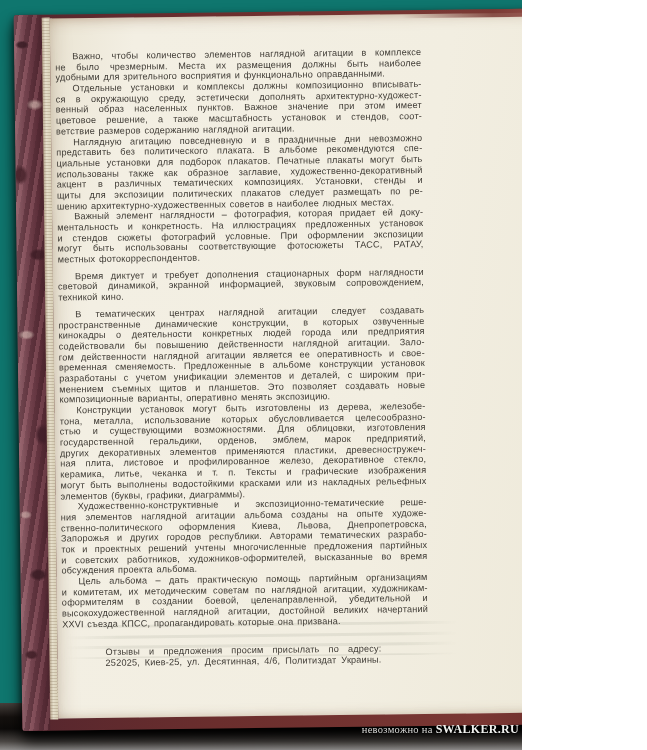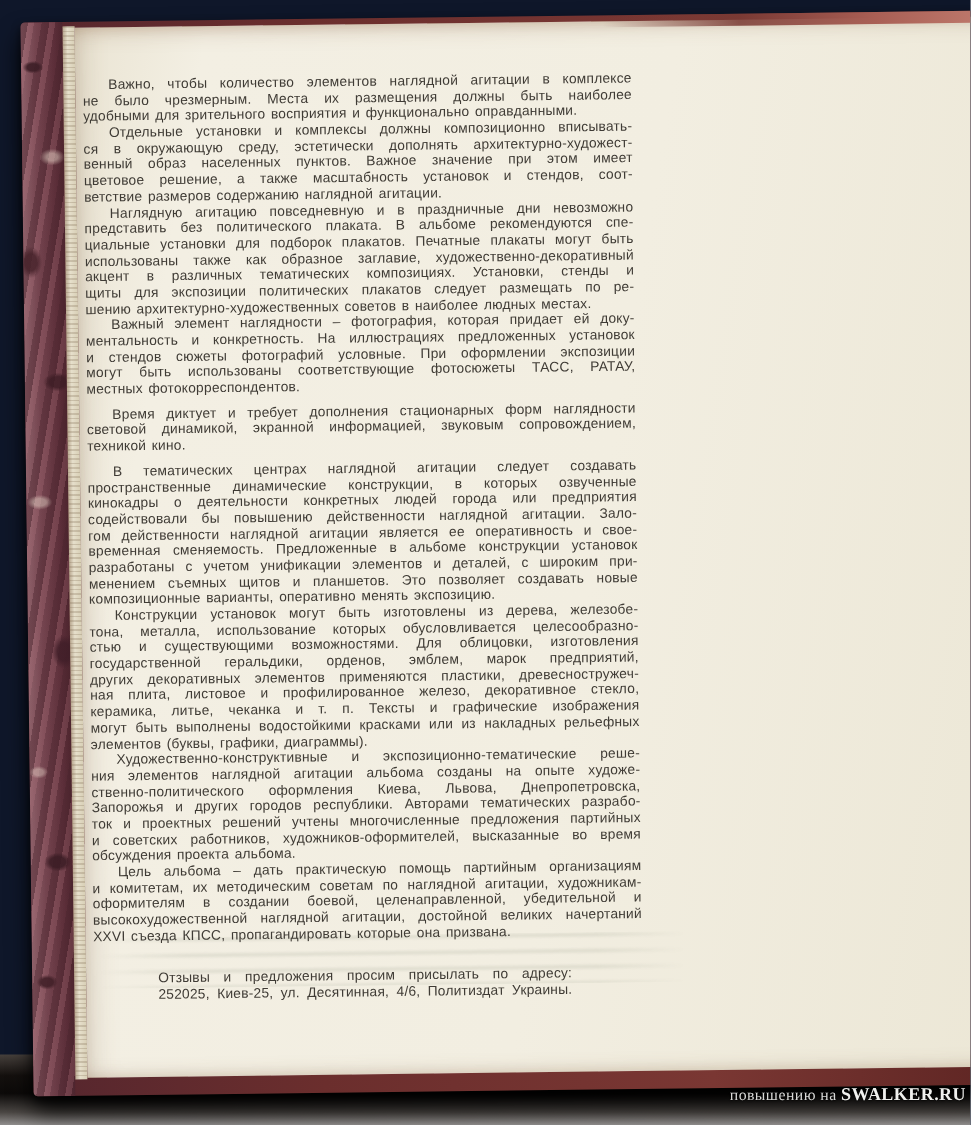--- a/index.html
+++ b/index.html
@@ -1,20 +1,20 @@
 <!DOCTYPE html>
 <html><head>
 <meta charset="utf-8">
 <style>
   html,body { margin:0; padding:0; }
   body { width:647px; height:750px; overflow:hidden;
          font-family:"Liberation Sans","DejaVu Sans",sans-serif; }
 
-  .stage { position:relative; width:647px; height:750px;
-           background:#0f172a; overflow:hidden; }
+  .stage { position:relative; width:522px; height:750px;
+           background:#0f766e; overflow:hidden; }
 
   
   .shadow-band { position:absolute; left:0; right:0; top:703px; height:47px;
     background:linear-gradient(180deg,#46403c 0%,#14100e 30%,#0c0a09 55%,#4a4643 82%,#908e8d 100%); }
 
   
   .book { position:absolute; left:18px; top:11px; width:648px; height:716px;
     background:linear-gradient(90deg,#55262e 0%,#6b2e2d 30%,#7a3733 70%,#5e2523 100%);
     border-radius:3px;
     transform:rotate(-0.7deg);
@@ -174,15 +174,15 @@
           <div class="address">
             <div class="text-line">Отзывы и предложения просим присылать по адресу:</div>
             <div class="text-line last">252025, Киев-25, ул. Десятинная, 4/6, Политиздат Украины.</div>
           </div>
         </div>
     </div>
 
     <div class="cover-top-edge"></div>
   </div>
 
-  <div class="watermark"><span>повышению на </span><span class="wm-site">SWALKER.RU</span></div>
+  <div class="watermark"><span>невозможно на </span><span class="wm-site">SWALKER.RU</span></div>
 
 </div>
 
 </body></html>

